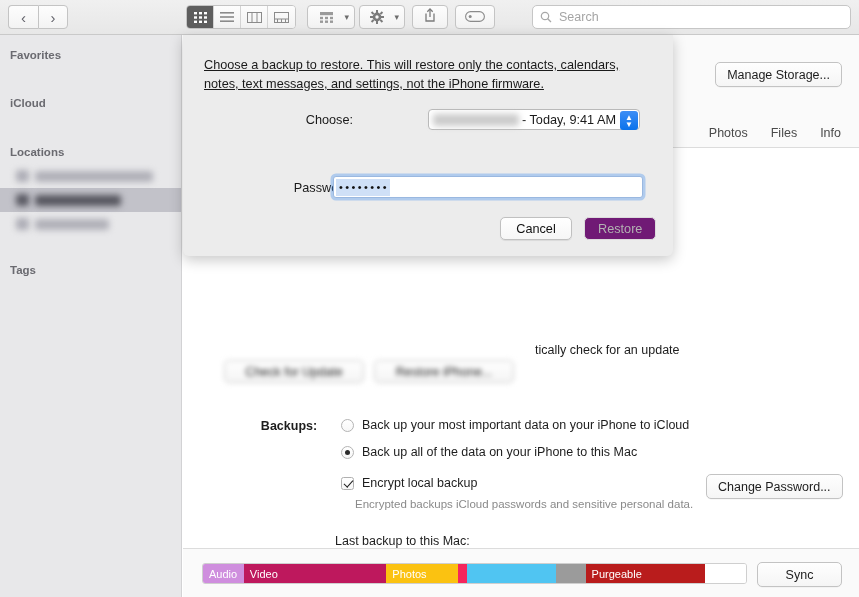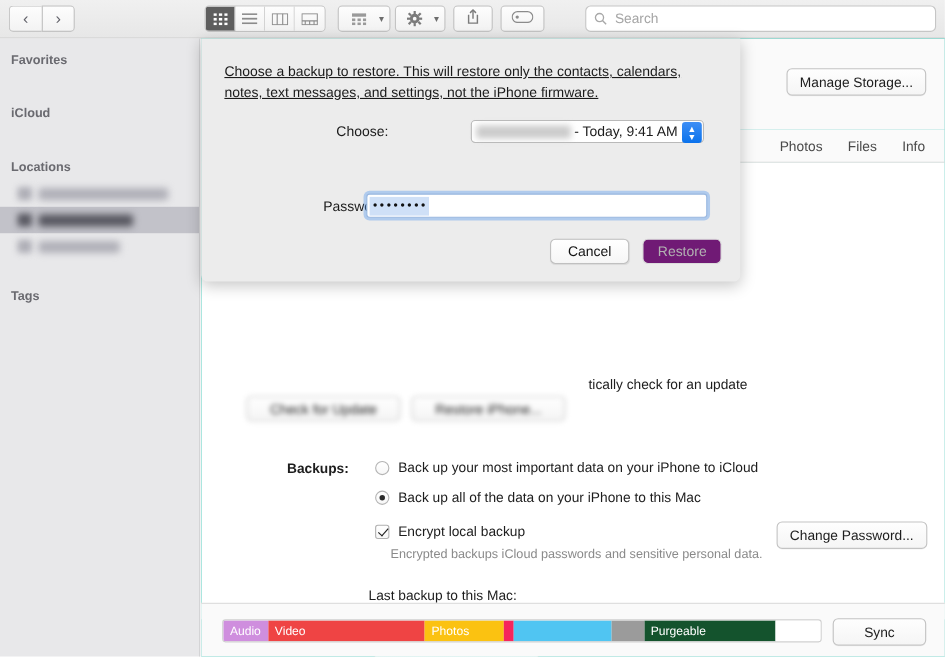--- a/index.html
+++ b/index.html
@@ -138,21 +138,21 @@
     filter: blur(3px);
     margin-right: 6px;
   }
   .blur-ico.dark { background: #5a5a63; }
 
   
   .main {
     position: absolute;
     left: 183px; top: 35px;
     width: 676px; height: 562px;
-    background: #14b8a6;
+    background: #4c1d95;
     overflow: hidden;
   }
   .devhdr {
     position: relative;
     height: 83px;
     background: #fafafa;
   }
   .manage-storage-btn {
     position: absolute;
     right: 17px; top: 27px;
@@ -644,30 +644,30 @@
       <div class="wide-btn" style="top:445px;">Back Up Now</div>
 
     </div>
   </div>
 
   <div class="bottombar">
     <div class="storagebar">
       <div class="seg" style="width:41px;background:#cf8ede">
           <span>Audio</span>
         </div>
-      <div class="seg" style="width:143px;background:#ef4444">
+      <div class="seg" style="width:143px;background:#be185d">
           <span>Video</span>
         </div>
       <div class="seg" style="width:72px;background:#fbc211">
           <span>Photos</span>
         </div>
       <div class="seg" style="width:9px;background:#f5265c"></div>
       <div class="seg" style="width:89px;background:#50c5f2"></div>
       <div class="seg" style="width:30px;background:#9b9b9b"></div>
-      <div class="seg" style="width:120px;background:#14532d;color:#ffffff">
+      <div class="seg" style="width:120px;background:#b91c1c;color:#ffffff">
           <span>Purgeable</span>
         </div>
       <div class="seg" style="width:41px;background:#ffffff"></div>
     </div>
     <div class="sync-btn">Sync</div>
   </div>
 
   <div class="sheet">
 
     <div class="sheet-msg">Choose a backup to restore. This will restore only the contacts, calendars, notes, text messages, and settings, not the iPhone firmware.</div>

